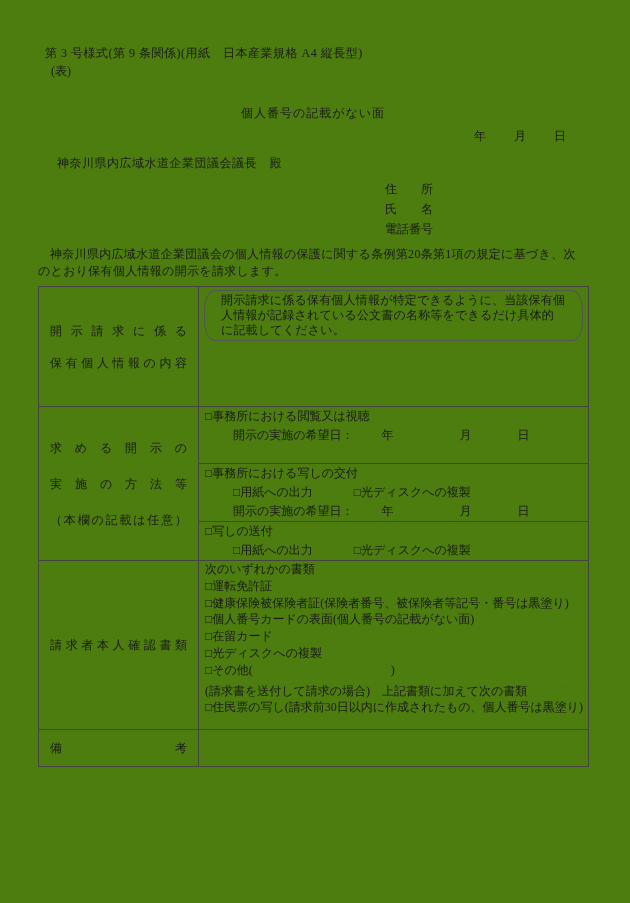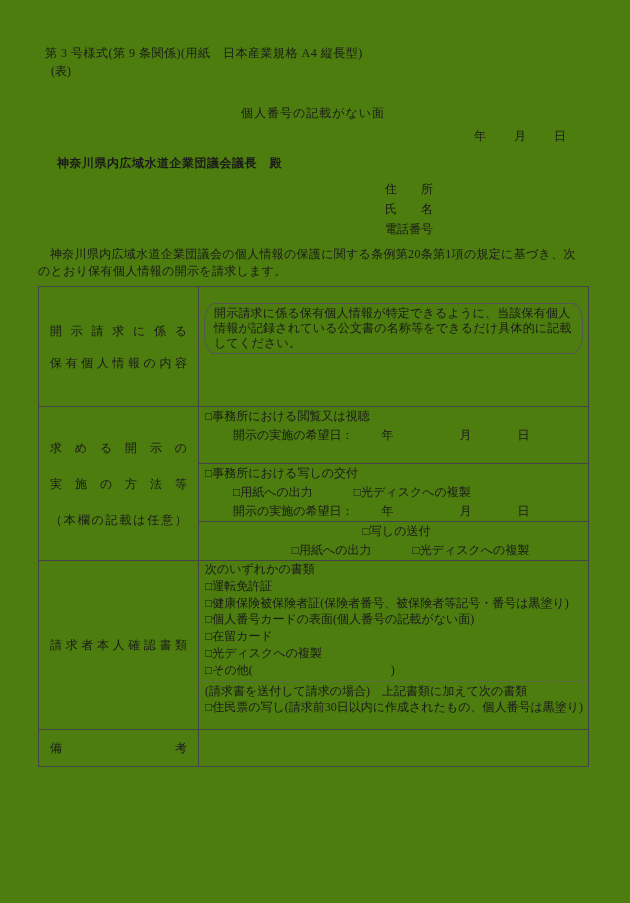--- a/index.html
+++ b/index.html
@@ -6,41 +6,41 @@
   html,body { background:#ffffff; }
   body { font-family:"Liberation Serif","DejaVu Serif",serif; color:#1a1a1a; }
   .page { position:relative; width:630px; height:903px; background:#4d7c0f; overflow:hidden;
           padding:45px 42px 0 38px; font-size:12px; line-height:16px; }
   .form-spec { margin-left:7px; letter-spacing:0.5px; }
   .side-label { margin-left:13px; margin-top:2px; }
   .title { text-align:center; margin-top:26px; letter-spacing:1px; }
   .date-line { text-align:right; padding-right:22px; margin-top:7px; }
   .date-line span { display:inline-block; }
   .date-line .dl-m, .date-line .dl-d { margin-left:25px; }
-  .addressee { margin-top:11px; margin-left:19px; letter-spacing:0.5px;font-weight:bold; }
+  .addressee { margin-top:11px; margin-left:19px; letter-spacing:0.5px; }
   .applicant { margin-left:347px; margin-top:8px; }
   .applicant-row { line-height:20px; height:20px; white-space:nowrap; }
   .blank { display:inline-block; height:12px; vertical-align:baseline; }
   .wfill { width:130px; }
   .intro { margin-top:7px; text-indent:1em; line-height:17px; letter-spacing:0.3px; }
 
   table.form { border-collapse:collapse; table-layout:fixed; width:550px; margin-top:6px; }
   table.form col.c1 { width:160px; }
   table.form col.c2 { width:390px; }
   table.form td { border:1px solid #444; vertical-align:top; padding:0; }
 
   .hcell { vertical-align:middle !important; }
   .hwrap { display:flex; flex-direction:column; justify-content:center; height:100%; }
   .hline { text-align:justify; text-align-last:justify; -moz-text-align-last:justify;
            padding:0 11px; line-height:18px; }
   .gap14 > .hline { margin:7px 0; }
   .gap18 > .hline { margin:9px 0; }
 
-  .note-box { margin:16px 5px; border:1px solid #555; border-radius:11px / 20px;
-              padding:2px 9px; line-height:15px; letter-spacing:0.2px; }
+  .note-box { margin:3px 5px; border:1px solid #555; border-radius:11px / 20px;
+              padding:2px 16px; line-height:15px; letter-spacing:0.2px; }
 
   .cellpad { padding:2px 4px 2px 0; }
   .line { padding-left:6px; line-height:19px; white-space:nowrap; }
   .indent { padding-left:34px; }
   .opt2 { margin-left:38px; }
   .b28 { width:28px; } .b66 { width:66px; } .b46 { width:46px; }
   .cb { display:inline; }
 
   .id-cell .line { line-height:16.8px; }
   .dashed { border-top:1px dashed #666; margin-top:2px; padding-top:1px; }
@@ -127,21 +127,21 @@
           <span><span class="cb">□</span><span>用紙への出力</span></span>
           <span class="opt2"><span class="cb">□</span><span>光ディスクへの複製</span></span>
         </div>
         <div class="line indent">
           <span>開示の実施の希望日：</span><span class="blank b28"></span><span>年</span><span class="blank b66"></span><span>月</span><span class="blank b46"></span><span>日</span>
         </div>
       </td>
     </tr>
 
     <tr>
-      <td style="height:38px;text-align:center;" class="cellpad">
+      <td style="height:38px;" class="cellpad">
         <div class="line">
           <span class="cb">□</span><span>写しの送付</span>
         </div>
         <div class="line indent">
           <span><span class="cb">□</span><span>用紙への出力</span></span>
           <span class="opt2"><span class="cb">□</span><span>光ディスクへの複製</span></span>
         </div>
       </td>
     </tr>
 

